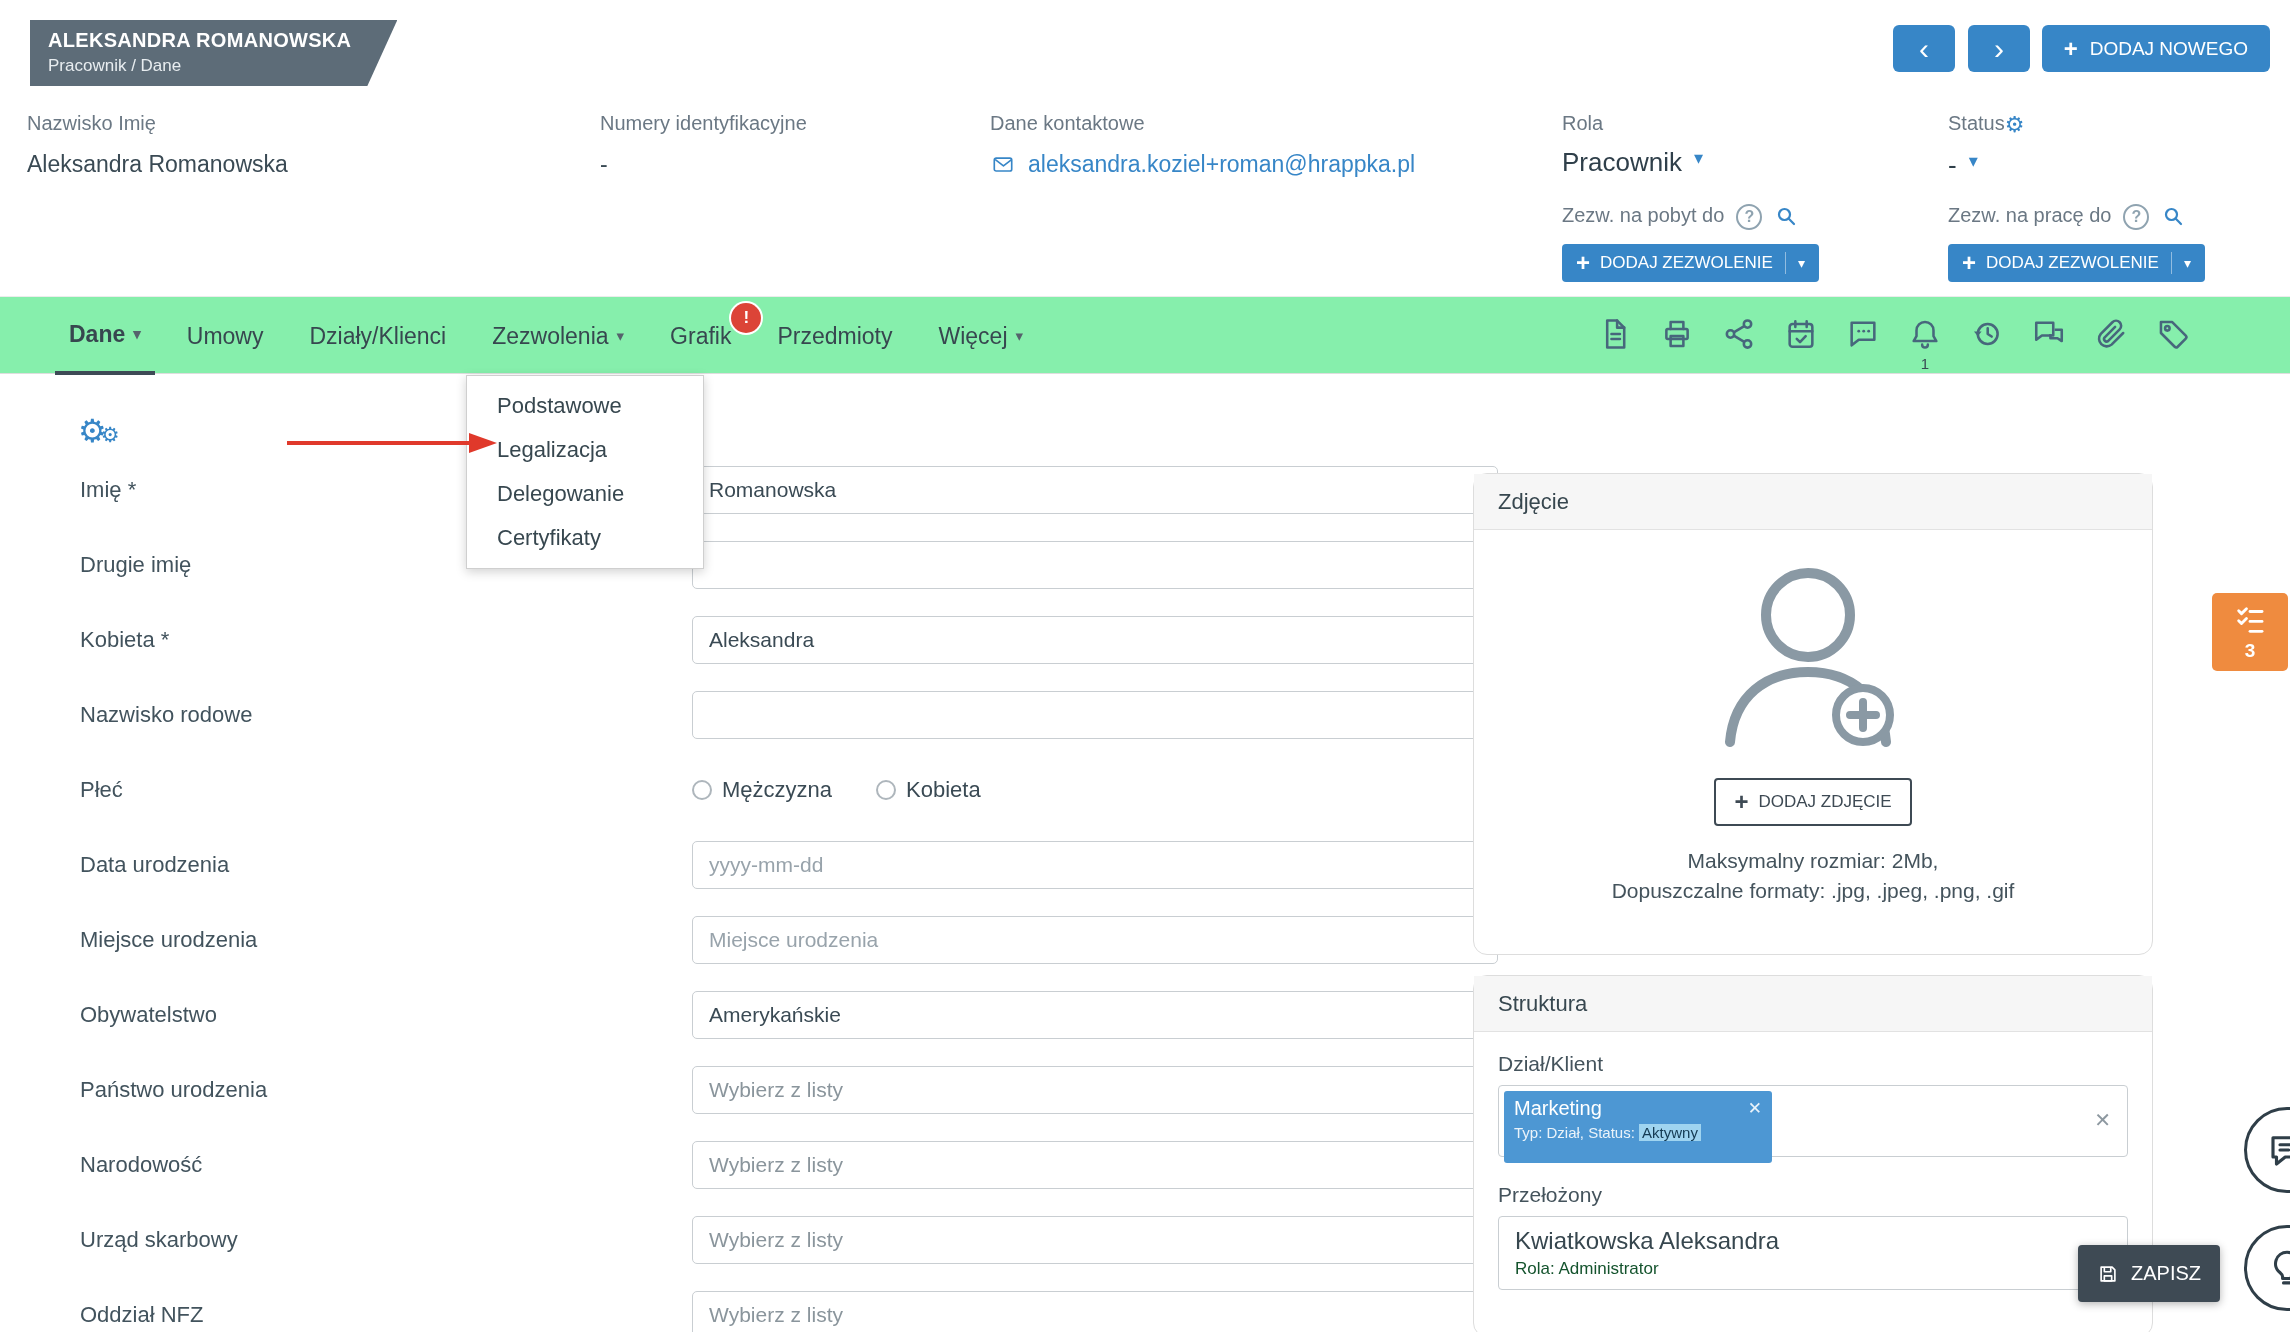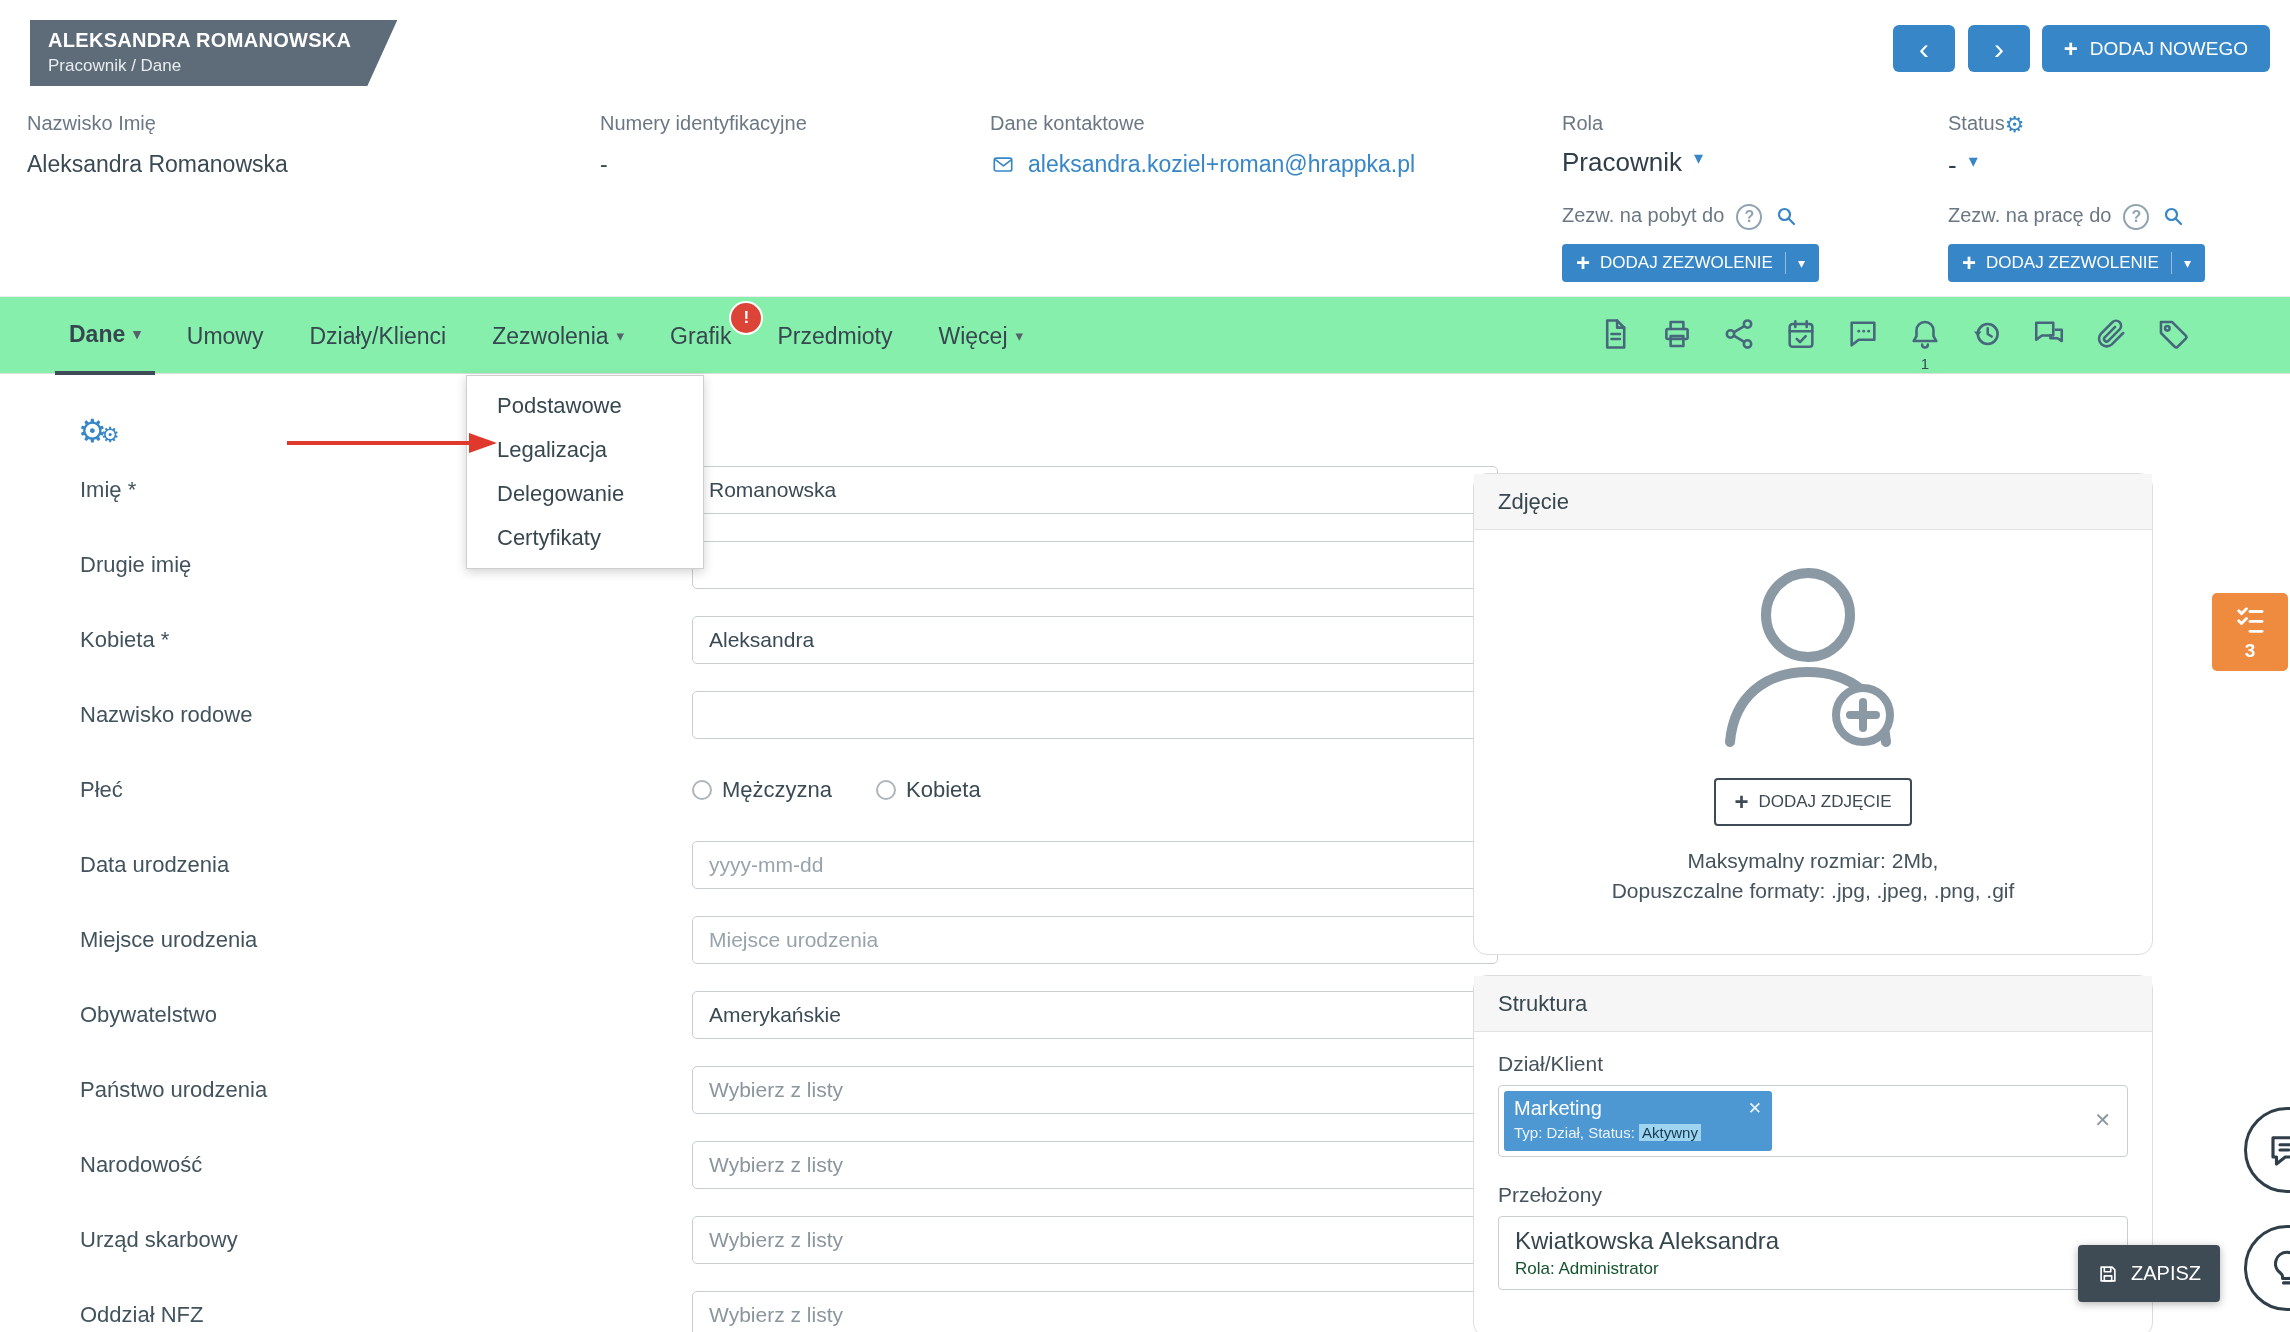--- a/index.html
+++ b/index.html
@@ -93,21 +93,21 @@
   .person-wrap { margin-top:30px; }
   .add-photo-btn { margin:14px auto 0; display:inline-flex; align-items:center; gap:10px; background:#fff;
                    border:2px solid #3e4a54; border-radius:4px; color:#3e4a54; font-size:17px;
                    padding:10px 18px; cursor:pointer; font-family:inherit; }
   .photo-note { margin-top:20px; font-size:21px; color:#44535c; line-height:1.45; }
 
   .struct-panel { top:975px; height:362px; }
   .struct-body { padding:20px 24px; }
   .small-label { font-size:21px; color:#44535c; }
   .tag-box { margin-top:9px; height:72px; border:1px solid #c9ced2; border-radius:4px; position:relative; padding:5px; }
-  .dept-tag { width:268px; height:60px; background:#4d97d3; border-radius:3px; color:#fff; padding:6px 10px; }
+  .dept-tag { width:268px; height:72px; background:#4d97d3; border-radius:3px; color:#fff; padding:6px 10px; }
   .tag-row1 { display:flex; justify-content:space-between; align-items:center; font-size:20px; }
   .tag-close { font-size:17px; cursor:pointer; color:#eaf3fa; }
   .tag-row2 { font-size:15px; margin-top:4px; color:#eaf3fa; white-space:nowrap; }
   .tag-status-hl { background:#9fd4f0; color:#143a52; padding:0 3px; }
   .box-clear { position:absolute; right:16px; top:22px; color:#8d98a0; font-size:20px; cursor:pointer; }
   .sup-label { margin-top:26px; }
   .sup-box { margin-top:9px; border:1px solid #c9ced2; border-radius:4px; padding:10px 16px; cursor:pointer; }
   .sup-name { font-size:24px; color:#37474f; }
   .sup-role { font-size:17px; color:#14532d; margin-top:4px; }
 

